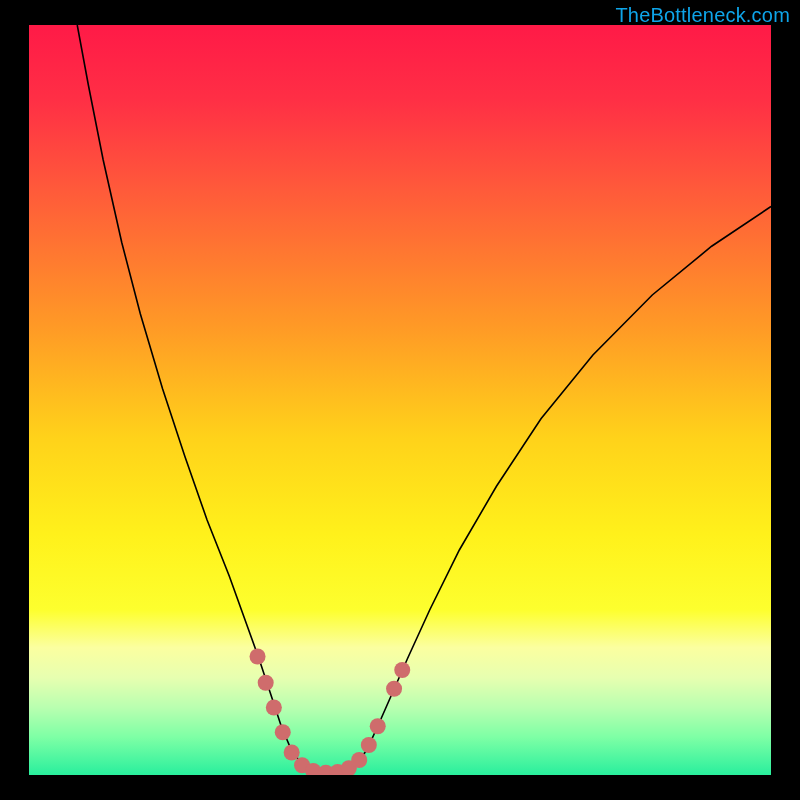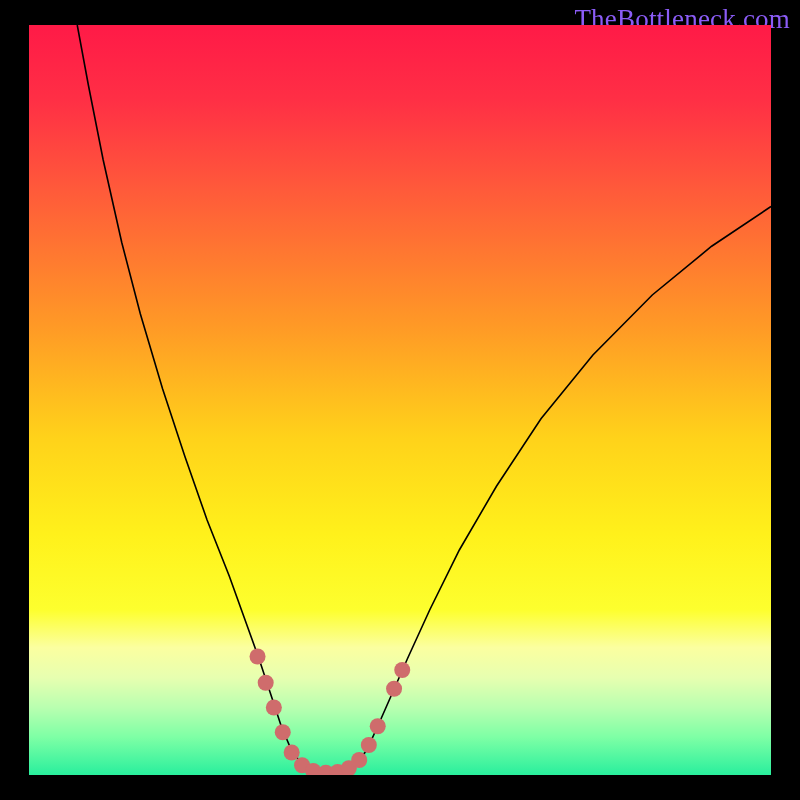--- a/index.html
+++ b/index.html
@@ -23,25 +23,24 @@
     position: absolute;
     left: 29px;
     top: 25px;
     width: 742px;
     height: 750px;
   }
   .watermark {
     position: absolute;
     top: 4px;
     right: 10px;
-    color: #8b5cf6;
-    font-size: 27px;
+    color: #0ea5e9;
+    font-size: 20px;
     font-weight: 500;
     letter-spacing: 0.2px;
-    font-family: Liberation Serif, serif;
   }
 </style>
 </head>
 <body>
 
 <div class="frame">
   <div class="watermark">TheBottleneck.com</div>
   <svg class="plot" viewBox="0 0 742 750" preserveAspectRatio="none">
     <defs>
       <linearGradient id="bg-grad" x1="0" y1="0" x2="0" y2="1">

